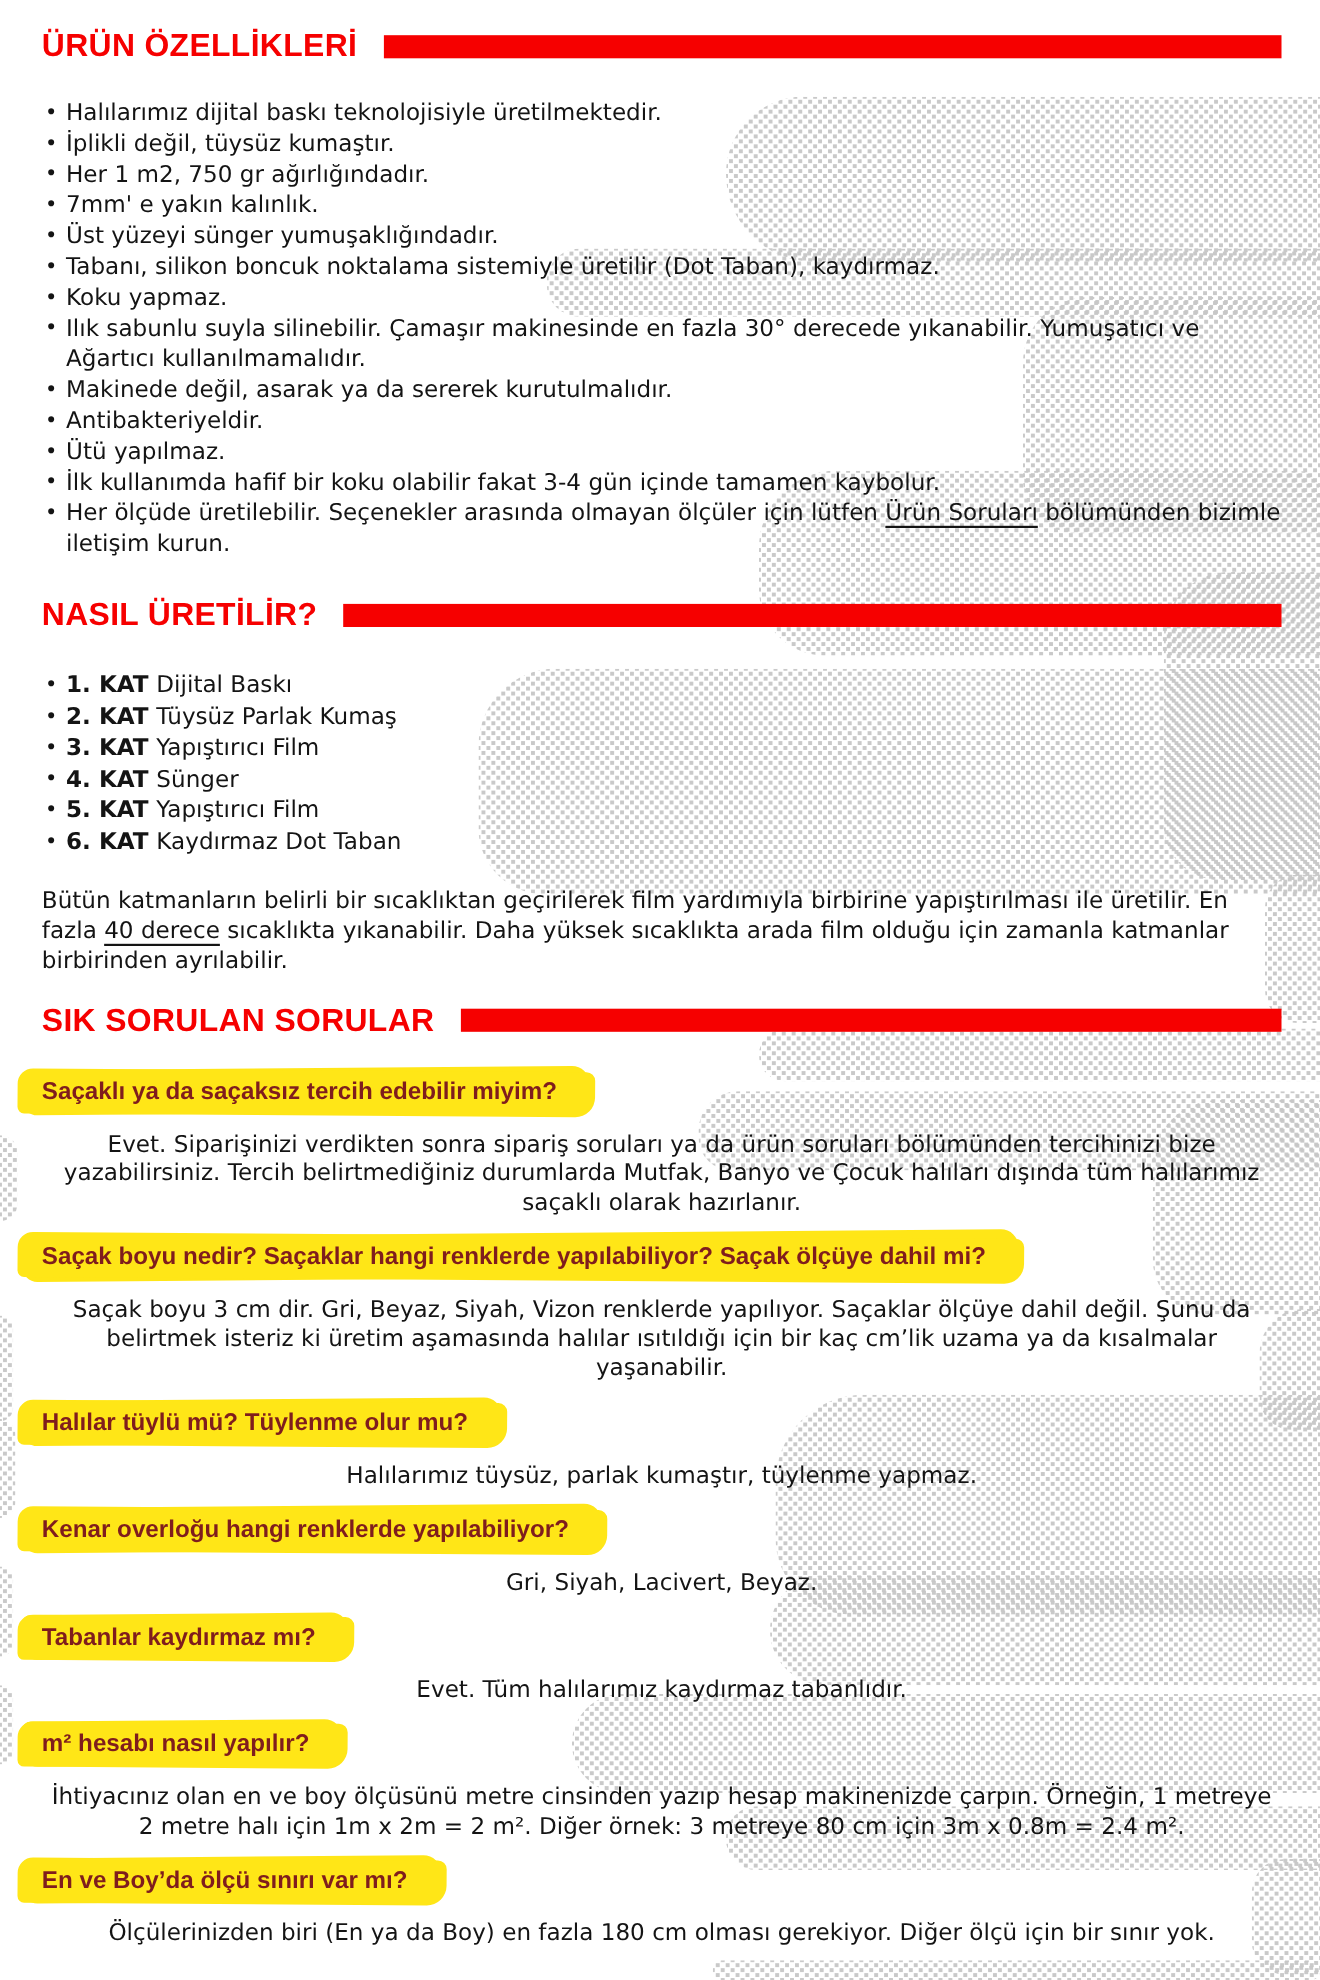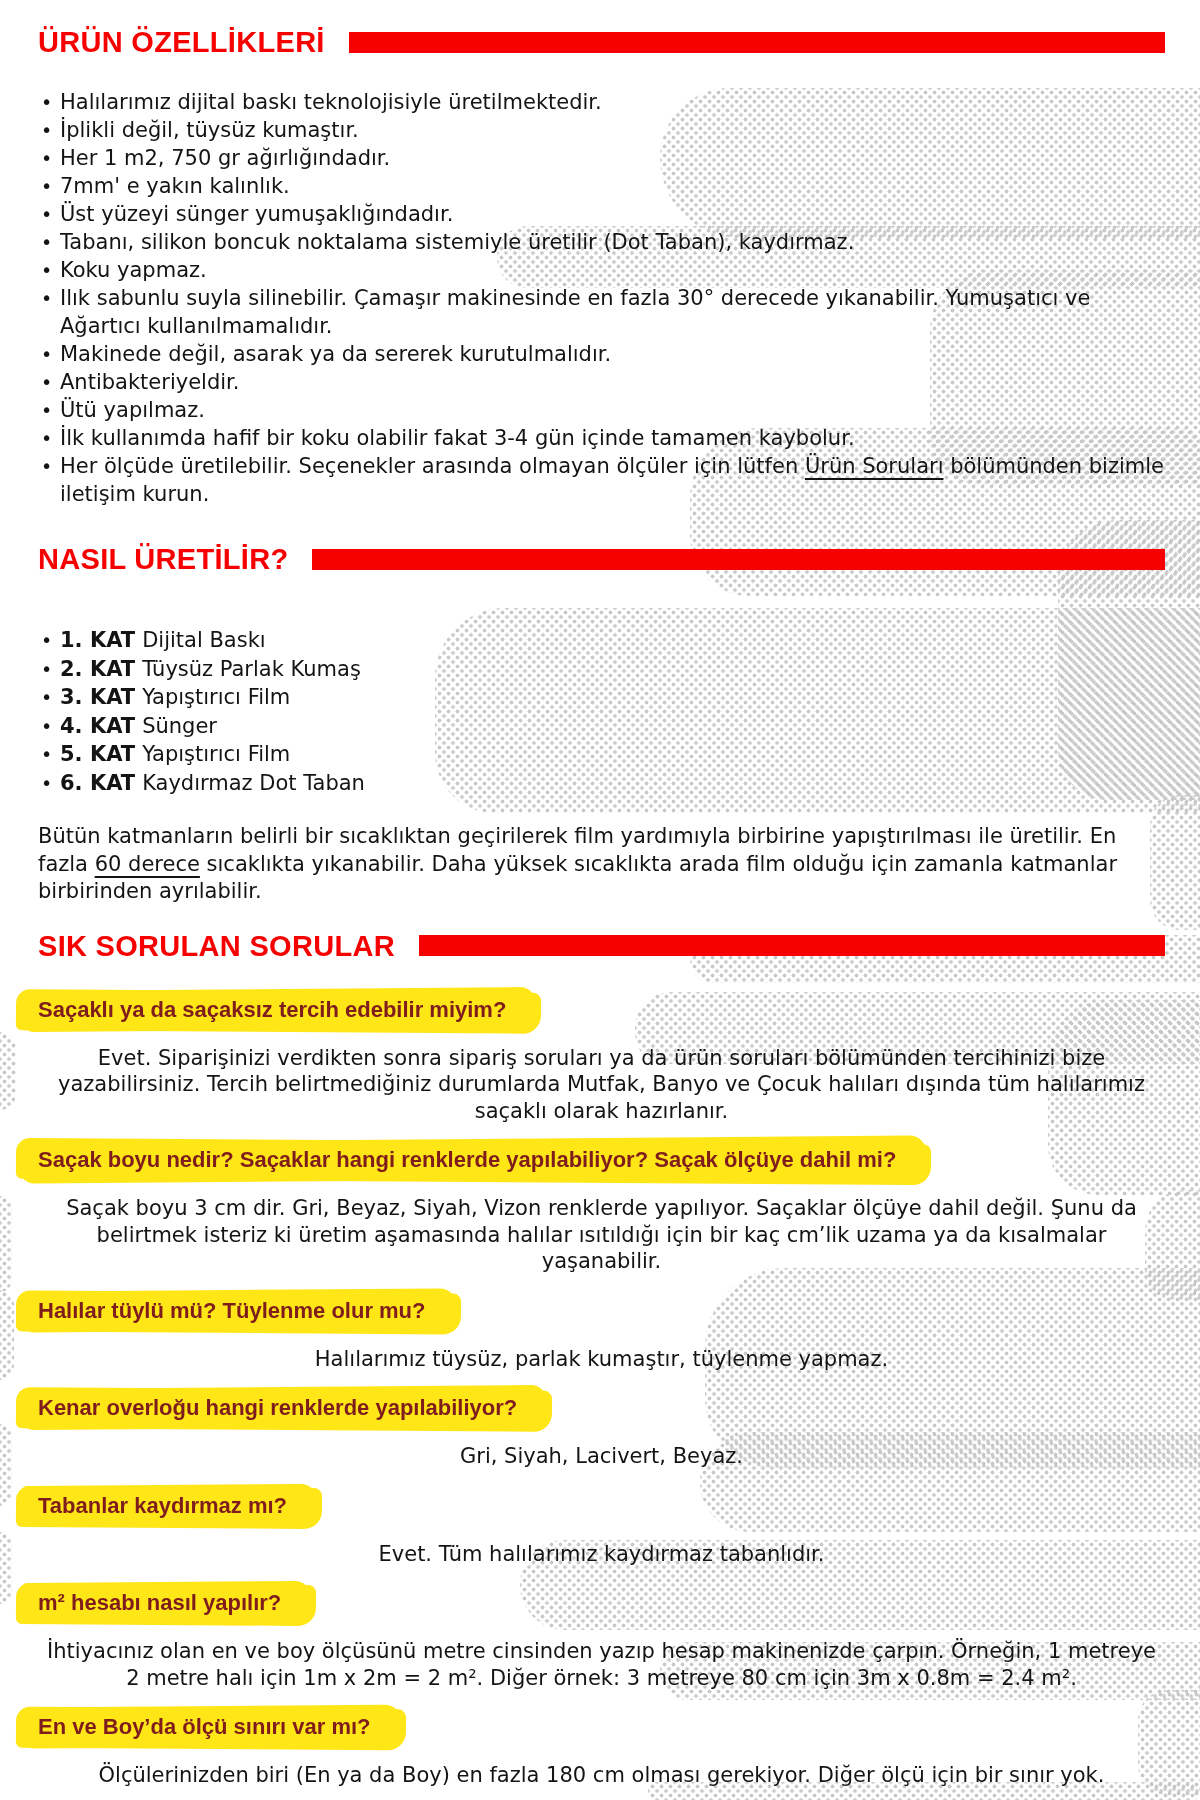--- a/index.html
+++ b/index.html
@@ -49,21 +49,21 @@
     text-decoration-thickness:2px;
     text-underline-offset:5px;
     cursor:pointer;
   }
   .u-mark{
     text-decoration:underline;
     text-decoration-thickness:2px;
     text-underline-offset:5px;
   }
 
-  #production .heading-row{margin-top:35px;margin-bottom:51px;}
+  #production .heading-row{margin-top:35px;margin-bottom:33px;}
   .layers{font-size:21px;line-height:28.5px;}
   .layers li{position:relative;padding-left:22px;}
   .layers li::before{content:"•";position:absolute;left:3px;top:0;font-size:19px;}
   .layers b{font-weight:700;margin-right:7px;}
   .summary{margin-top:26px;font-size:21px;line-height:27.5px;max-width:1130px;}
 
   #faq .heading-row{margin-top:24px;}
   .qa{margin-top:14px;}
   .qa.first{margin-top:26px;}
   .q-row{position:relative;}
@@ -149,21 +149,21 @@
         <div class="bar"></div>
       </div>
       <ul class="plain layers">
         <li><b>1. KAT</b><span>Dijital Baskı</span></li>
         <li><b>2. KAT</b><span>Tüysüz Parlak Kumaş</span></li>
         <li><b>3. KAT</b><span>Yapıştırıcı Film</span></li>
         <li><b>4. KAT</b><span>Sünger</span></li>
         <li><b>5. KAT</b><span>Yapıştırıcı Film</span></li>
         <li><b>6. KAT</b><span>Kaydırmaz Dot Taban</span></li>
       </ul>
-      <p class="summary"><span>Bütün katmanların belirli bir sıcaklıktan geçirilerek film yardımıyla birbirine yapıştırılması ile üretilir. En fazla </span><span class="u-mark">60 derece</span><span> sıcaklıkta yıkanabilir. Daha yüksek sıcaklıkta arada film olduğu için zamanla katmanlar birbirinden ayrılabilir.</span></p>
+      <p class="summary"><span>Bütün katmanların belirli bir sıcaklıktan geçirilerek film yardımıyla birbirine yapıştırılması ile üretilir. En fazla </span><span class="u-mark">40 derece</span><span> sıcaklıkta yıkanabilir. Daha yüksek sıcaklıkta arada film olduğu için zamanla katmanlar birbirinden ayrılabilir.</span></p>
     </section>
 
     <section id="faq">
       <div class="heading-row">
         <h2>SIK SORULAN SORULAR</h2>
         <div class="bar"></div>
       </div>
 
       <div class="qa first">
         <div class="q-row"><span class="q">Saçaklı ya da saçaksız tercih edebilir miyim?</span></div>

